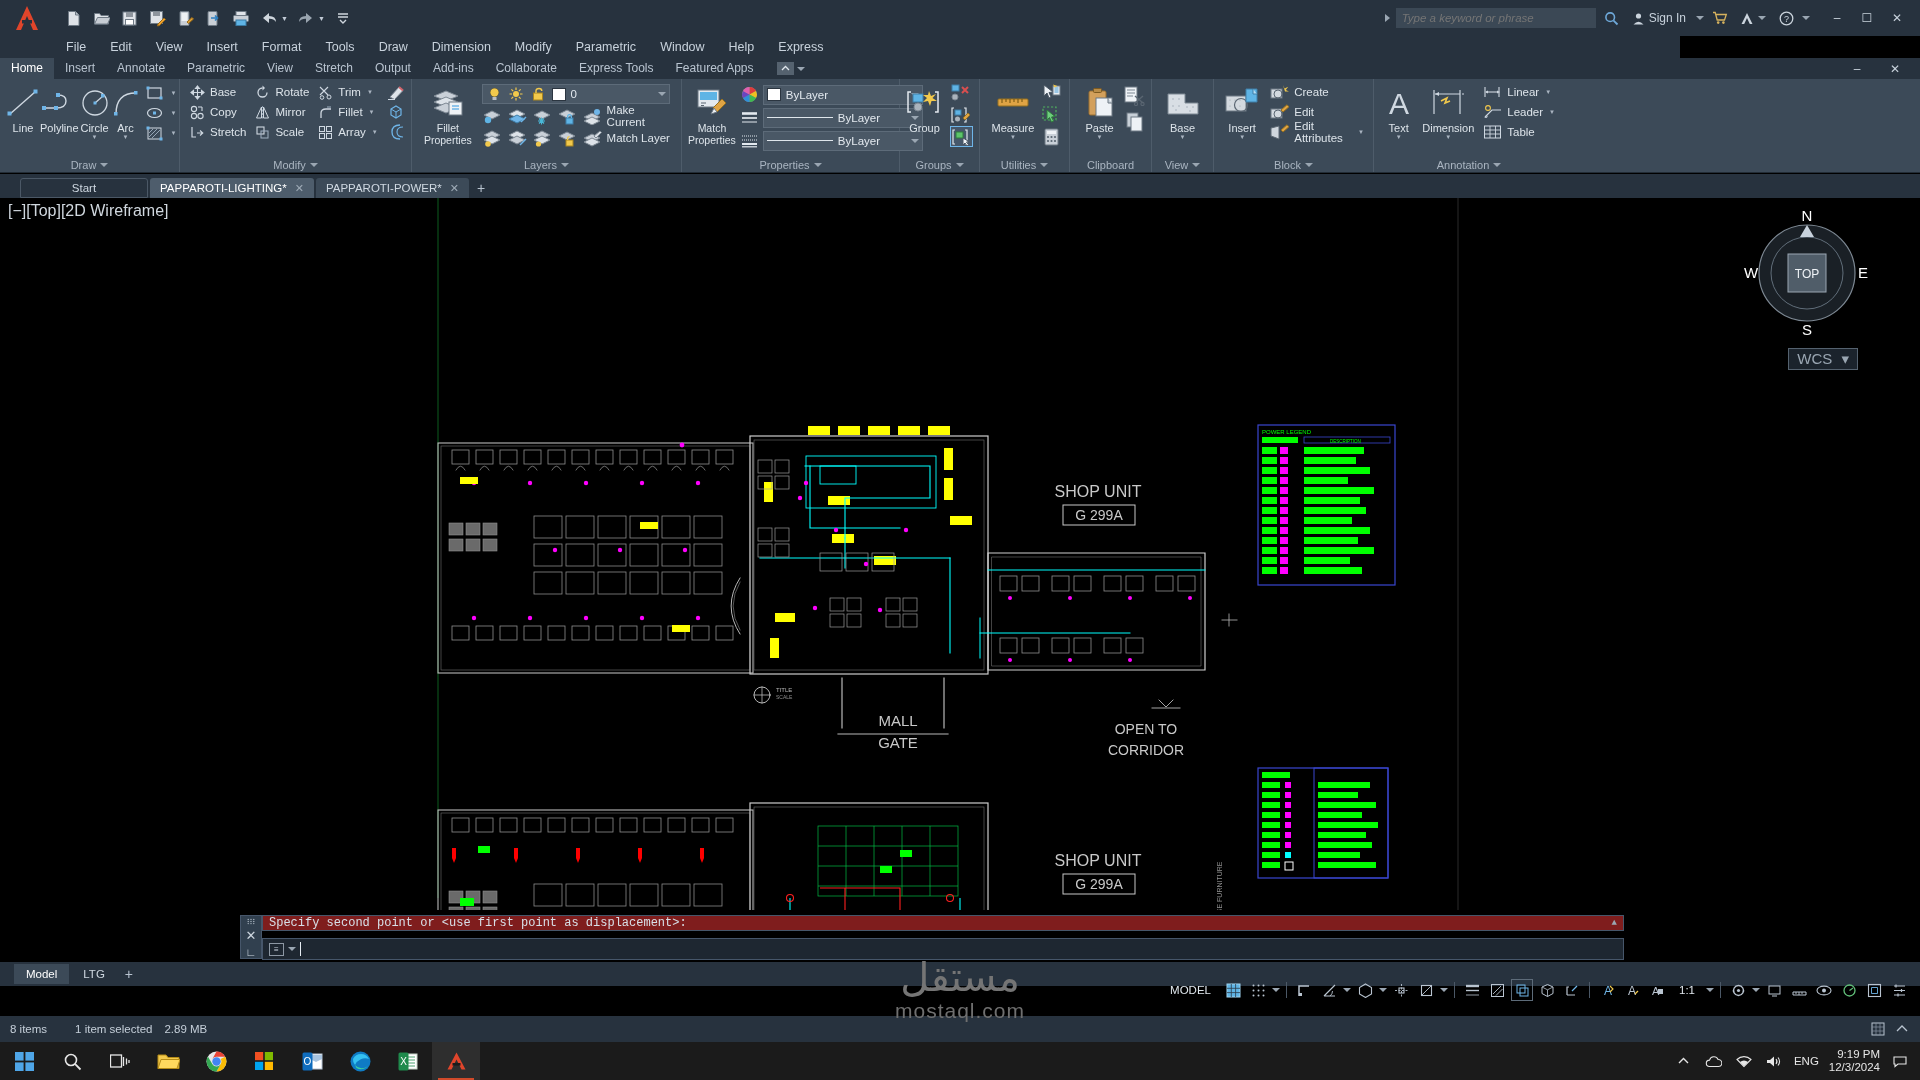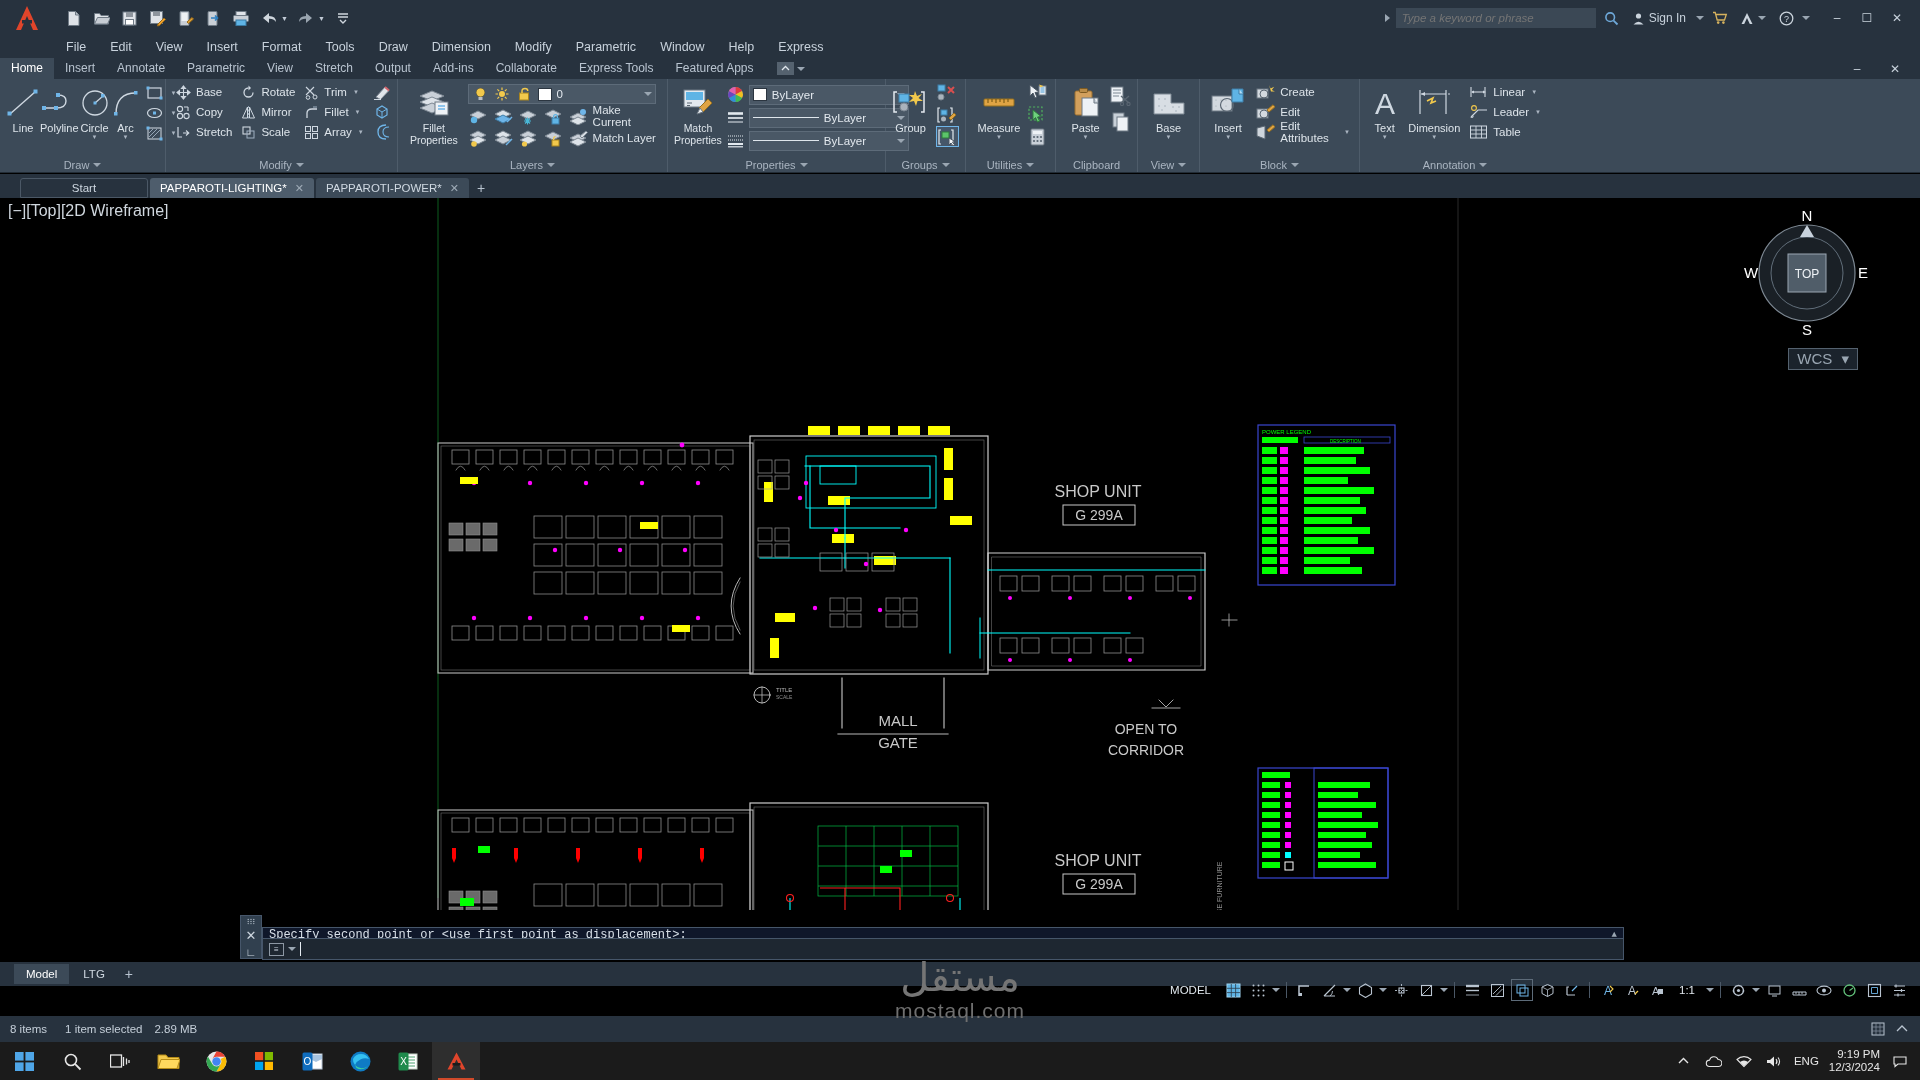--- a/index.html
+++ b/index.html
@@ -54,21 +54,21 @@
   .tri-right { width:0;height:0;border-left:5px solid #9aa6b2;border-top:4px solid transparent;border-bottom:4px solid transparent; }
   .tri-down { width:0;height:0;border-top:4px solid #9aa6b2;border-left:4px solid transparent;border-right:4px solid transparent; }
   .wnd-btns { display: flex; align-items: center; gap: 0; margin-left: 6px; }
   .wnd-btn {
     width: 30px; height: 26px; display:flex; align-items:center; justify-content:center;
     font-size: 12px; color: #c8d2dc;
   }
 
   
   .menubar {
-    position: absolute; top: 36px; left: 0; width: 1920px; height: 22px;
+    position: absolute; top: 36px; left: 0; width: 1680px; height: 22px;
     background: #27323e; display: flex; align-items: center;
     padding-left: 54px;
   }
   .menu-item { padding: 0 12px; font-size: 12.5px; color: #c8d2dc; line-height: 22px; }
 
   
   .ribbon-tabs {
     position: absolute; top: 58px; left: 0; width: 1920px; height: 21px;
     background: #27323e; display: flex; align-items: flex-end;
   }
@@ -164,22 +164,22 @@
     position: absolute; left: 294px; top: 915px; width: 1330px; height: 46px; z-index: 40;
   }
   .cmd-grip {
     position: absolute; left: -54px; top: 0; width: 22px; height: 44px;
     background: #31404f; border: 1px solid #46566a;
     display: flex; flex-direction: column; align-items: center; padding-top: 2px; gap: 4px;
   }
   .grip-dots { width: 12px; height: 10px; }
   .cmd-x { color: #cdd6df; font-size: 13px; line-height: 13px; }
   .cmd-hist {
-    position: absolute; left: -32px; top: 12px; width: 1362px; height: 16px;
-    background: #0f172a; border: 1px solid #46566a;
+    position: absolute; left: -32px; top: 0; width: 1362px; height: 16px;
+    background: #7f1d1d; border: 1px solid #46566a;
     display: flex; align-items: center; padding: 0 6px;
     font-family: "Liberation Mono", monospace; font-size: 12px; color: #d8e0e8;
   }
   .cmd-hist .scroll-caret { margin-left:auto; color:#9aa6b2; font-size:9px; }
   .cmd-input {
     position: absolute; left: -32px; top: 23px; width: 1362px; height: 22px;
     background: #1e2731; border: 1px solid #46566a;
     display: flex; align-items: center; gap: 4px; padding: 0 6px;
     font-family: "Liberation Mono", monospace; font-size: 12px; color: #e6ecf2;
   }
@@ -197,21 +197,21 @@
   .mtab { padding: 0 12px; height: 20px; line-height: 20px; font-size: 11.5px; color: #cfd8e1; }
   .mtab.active { background: #3c4a58; color: #fff; }
   .mtab-plus { width: 20px; text-align:center; color:#b9c4d0; font-size: 14px; }
 
   
   .statusbar {
     position: absolute; left: 0; top: 1016px; width: 1920px; height: 26px;
     background: #27323e; display: flex; align-items: center;
     font-size: 11.5px; color: #c5cfd9;
   }
-  .sb-left { display: flex; align-items: center; gap: 18px; padding-left: 10px; text-align: center; }
+  .sb-left { display: flex; align-items: center; gap: 28px; padding-left: 10px; text-align: center; }
   .sb-right { margin-left: auto; display: flex; align-items: center; gap: 4px; padding-right: 8px; }
   .sb-ic { width:20px;height:20px;display:flex;align-items:center;justify-content:center; }
 
   
   .rstatus {
     position: absolute; right: 10px; top: 978px; height: 24px;
     display: flex; align-items: center; gap: 3px; z-index: 35;
     font-size: 11px; color: #cbd5df;
   }
   .rs-btn { width: 22px; height: 22px; display:flex;align-items:center;justify-content:center; }
@@ -403,21 +403,21 @@
       <div class="tri-down"></div>
     </div>
     <div class="tabs-right">
       <div class="wnd-btn">–</div>
       <div class="wnd-btn close">✕</div>
     </div>
   </div>
 
   <div class="ribbon">
 
-    <div class="panel" style="width:166px">
+    <div class="panel" style="width:180px">
       <div class="panel-body">
         <div class="big-btn">
           <div class="ic">
             <svg width="34" height="30" viewBox="0 0 34 30">
                 <path d="M4 26 L29 4" stroke="#cfd8e1" stroke-width="1.4"></path>
                 <rect x="1.5" y="23.5" width="4" height="4" fill="#6fb5e8"></rect>
                 <rect x="27.5" y="1.5" width="4" height="4" fill="#6fb5e8"></rect>
               </svg>
           </div>
           <div class="lbl">Line</div>

